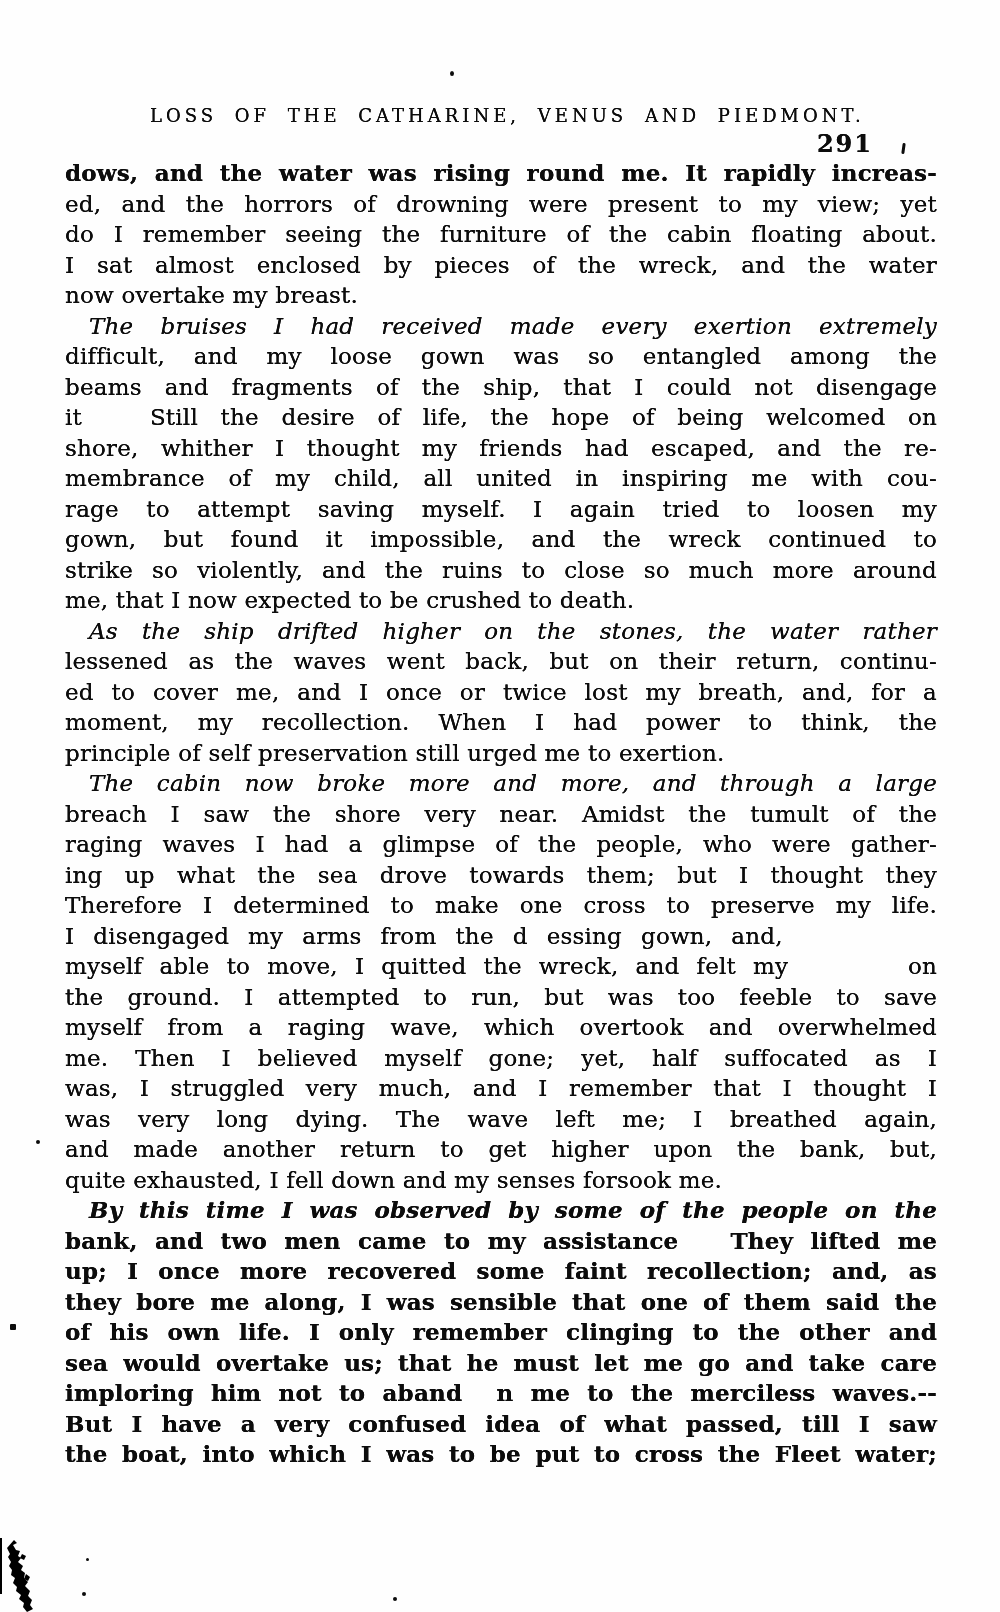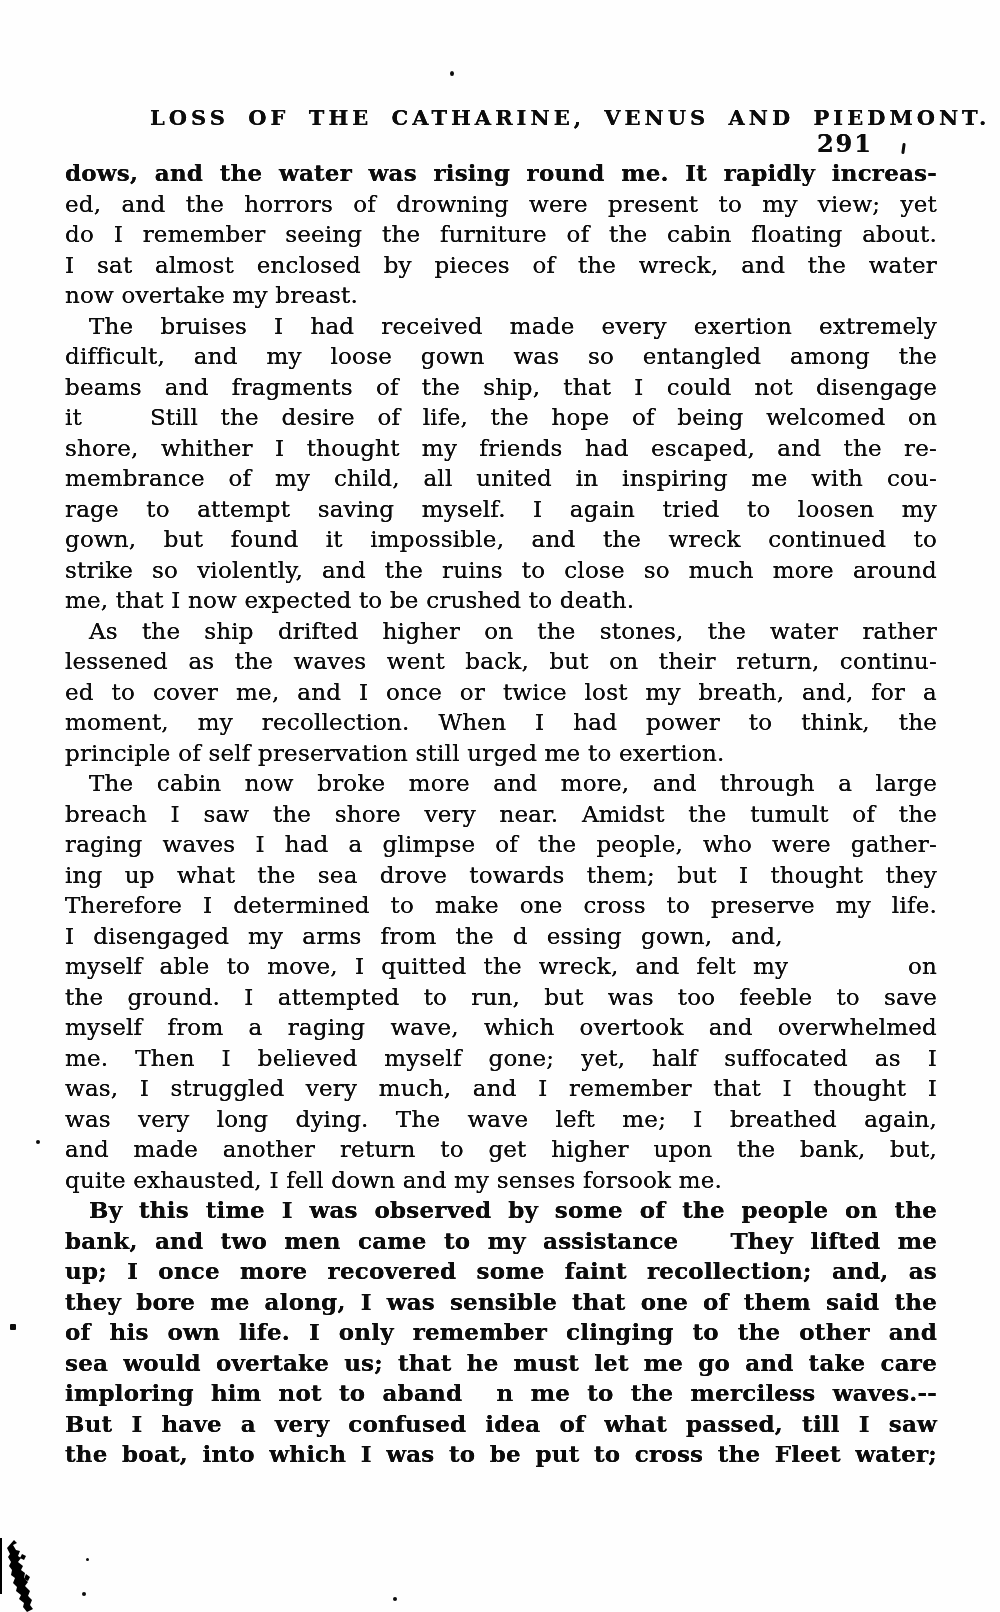--- a/index.html
+++ b/index.html
@@ -8,40 +8,40 @@
     width: 1000px;
     height: 1612px;
     background: #fefefe;
     color: #0c0c0c;
     font-family: "DejaVu Serif", "Liberation Serif", serif;
     overflow: hidden;
   }
   .header { position: absolute; top: 100px; left: 65px; width: 872px; height: 36px; }
   .running-title {
     position: absolute; left: 85px; top: 5px;
-    font-size: 21px; font-weight: 700;
+    font-size: 18px; font-weight: 400;
     letter-spacing: 4px; word-spacing: 8px;
     white-space: nowrap;
     text-shadow: 0 0 0.6px #000;
   }
   .page-number {
     position: absolute; right: 64px; top: 0;
     font-size: 24px; font-weight: 700; letter-spacing: 2px;
     text-shadow: 0 0 0.6px #000;
     margin-top: 29px;
   }
   .body-text {
     position: absolute; top: 158px; left: 65px; width: 872px;
     font-size: 23px; line-height: 30.5px;
     letter-spacing: 0.2px;
     text-shadow: 0 0 0.55px #000;
   }
   .line { text-align: justify; text-align-last: justify; white-space: normal; }
   .line.nojust { text-align: left; text-align-last: left; }
-  .line.indent { text-indent: 24px; }
+  .line.indent { text-indent: 24px; font-style: italic; }
   .line.heavy { font-weight: 700; }
   .line.wordspace { word-spacing: 0.5em; }
   
   .speck { position: absolute; background: #0c0c0c; }
   .speck-round { border-radius: 50%; }
   .edge-line { position: absolute; left: 0; top: 1538px; width: 2px; height: 56px; background: #000; }
   .ink-blob { position: absolute; left: 4px; top: 1540px; }
 </style>
 </head>
 <body>

